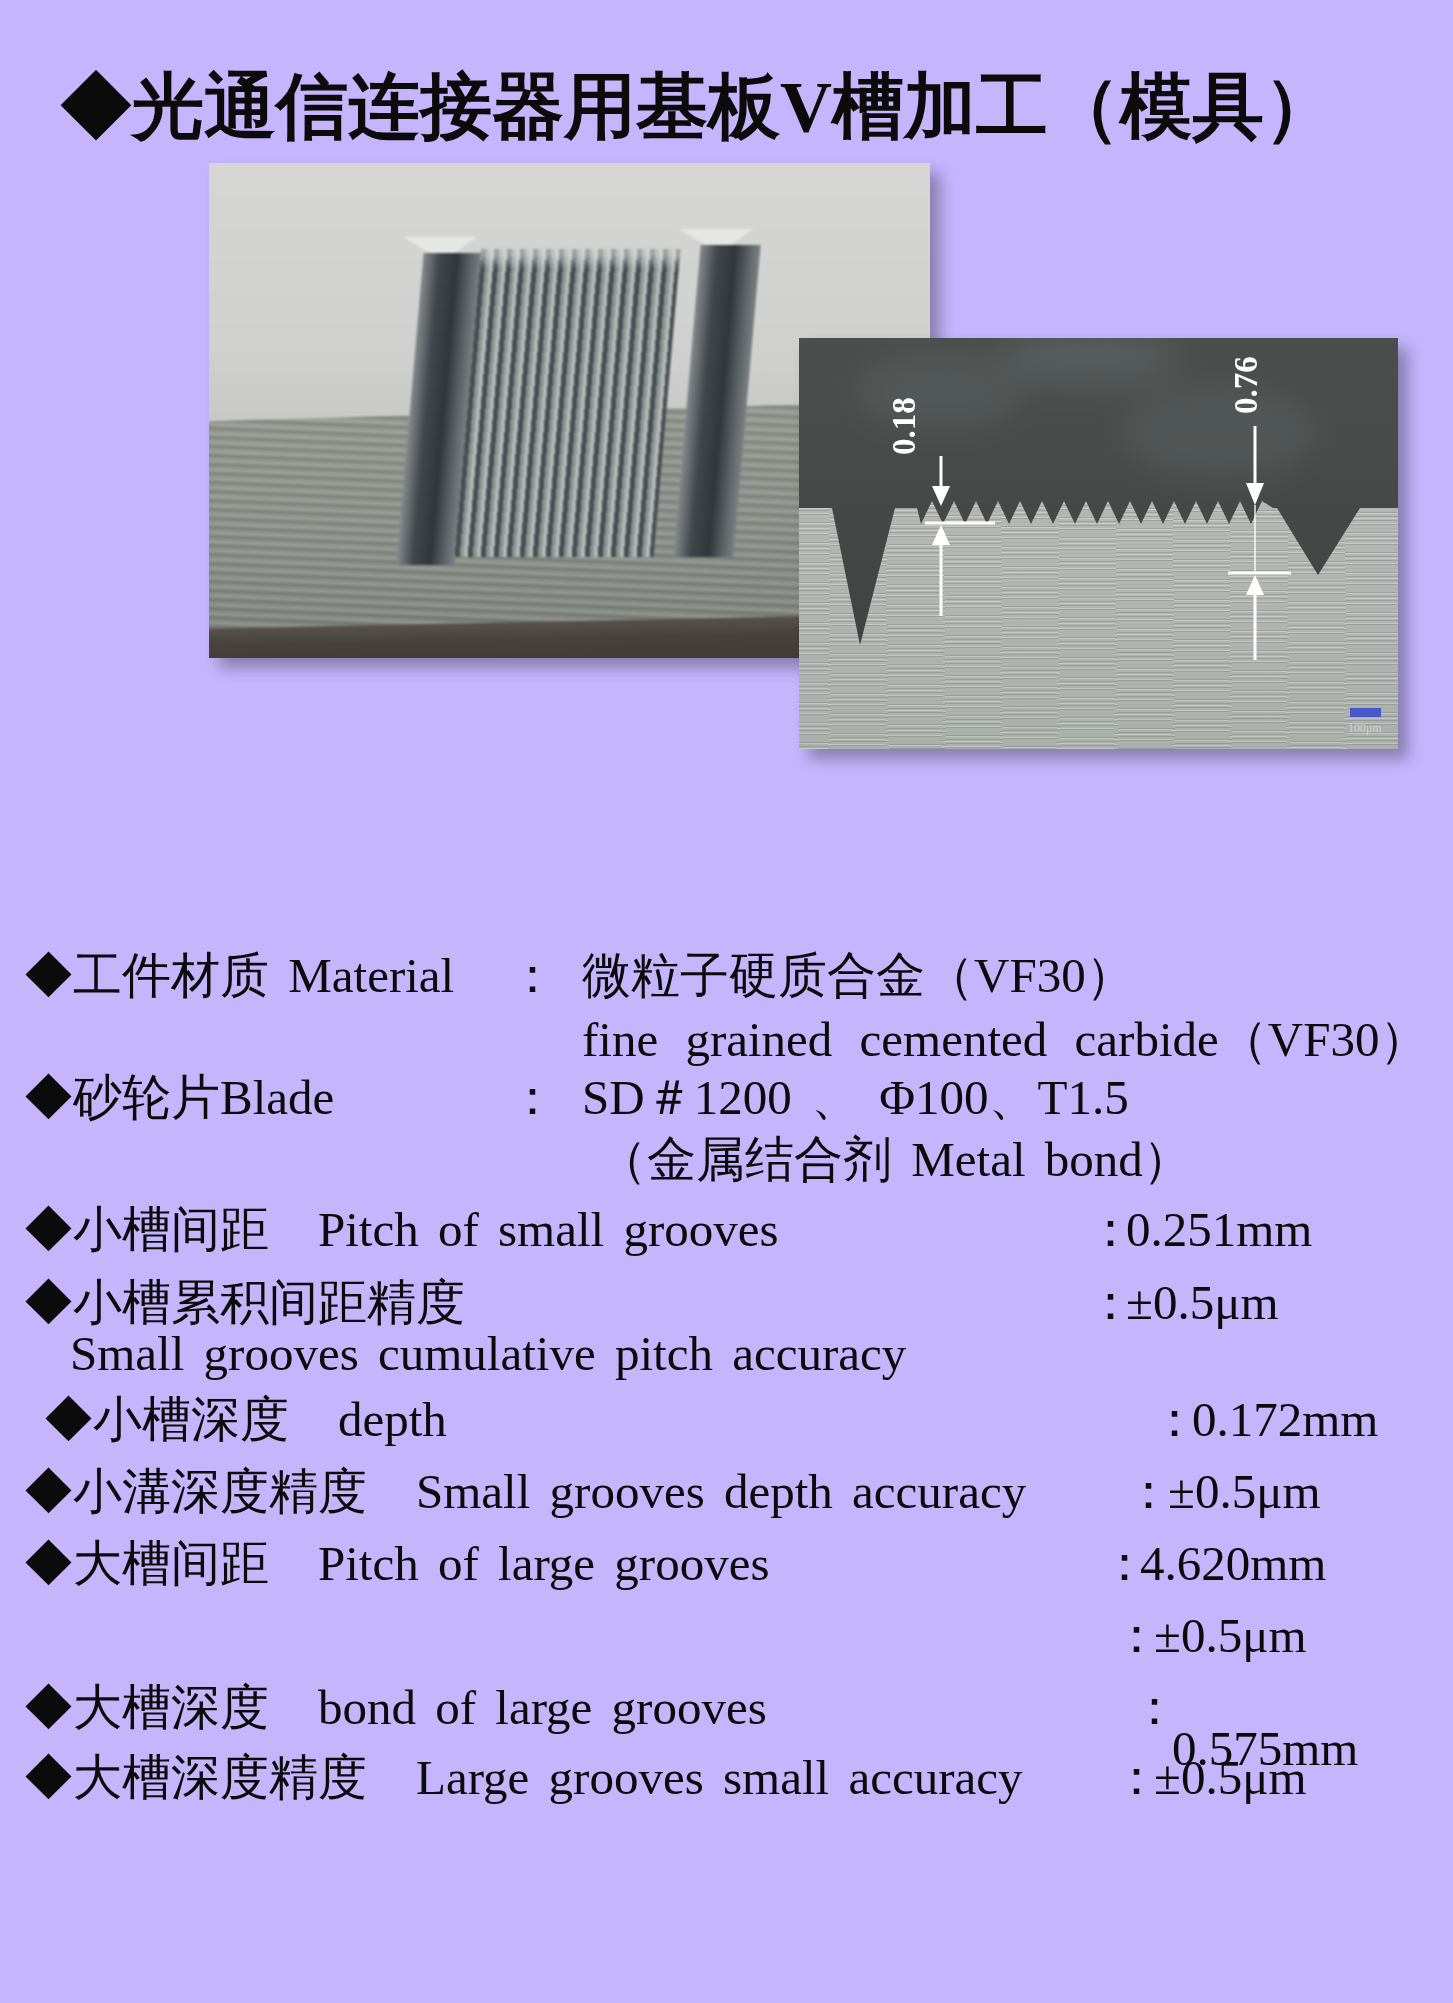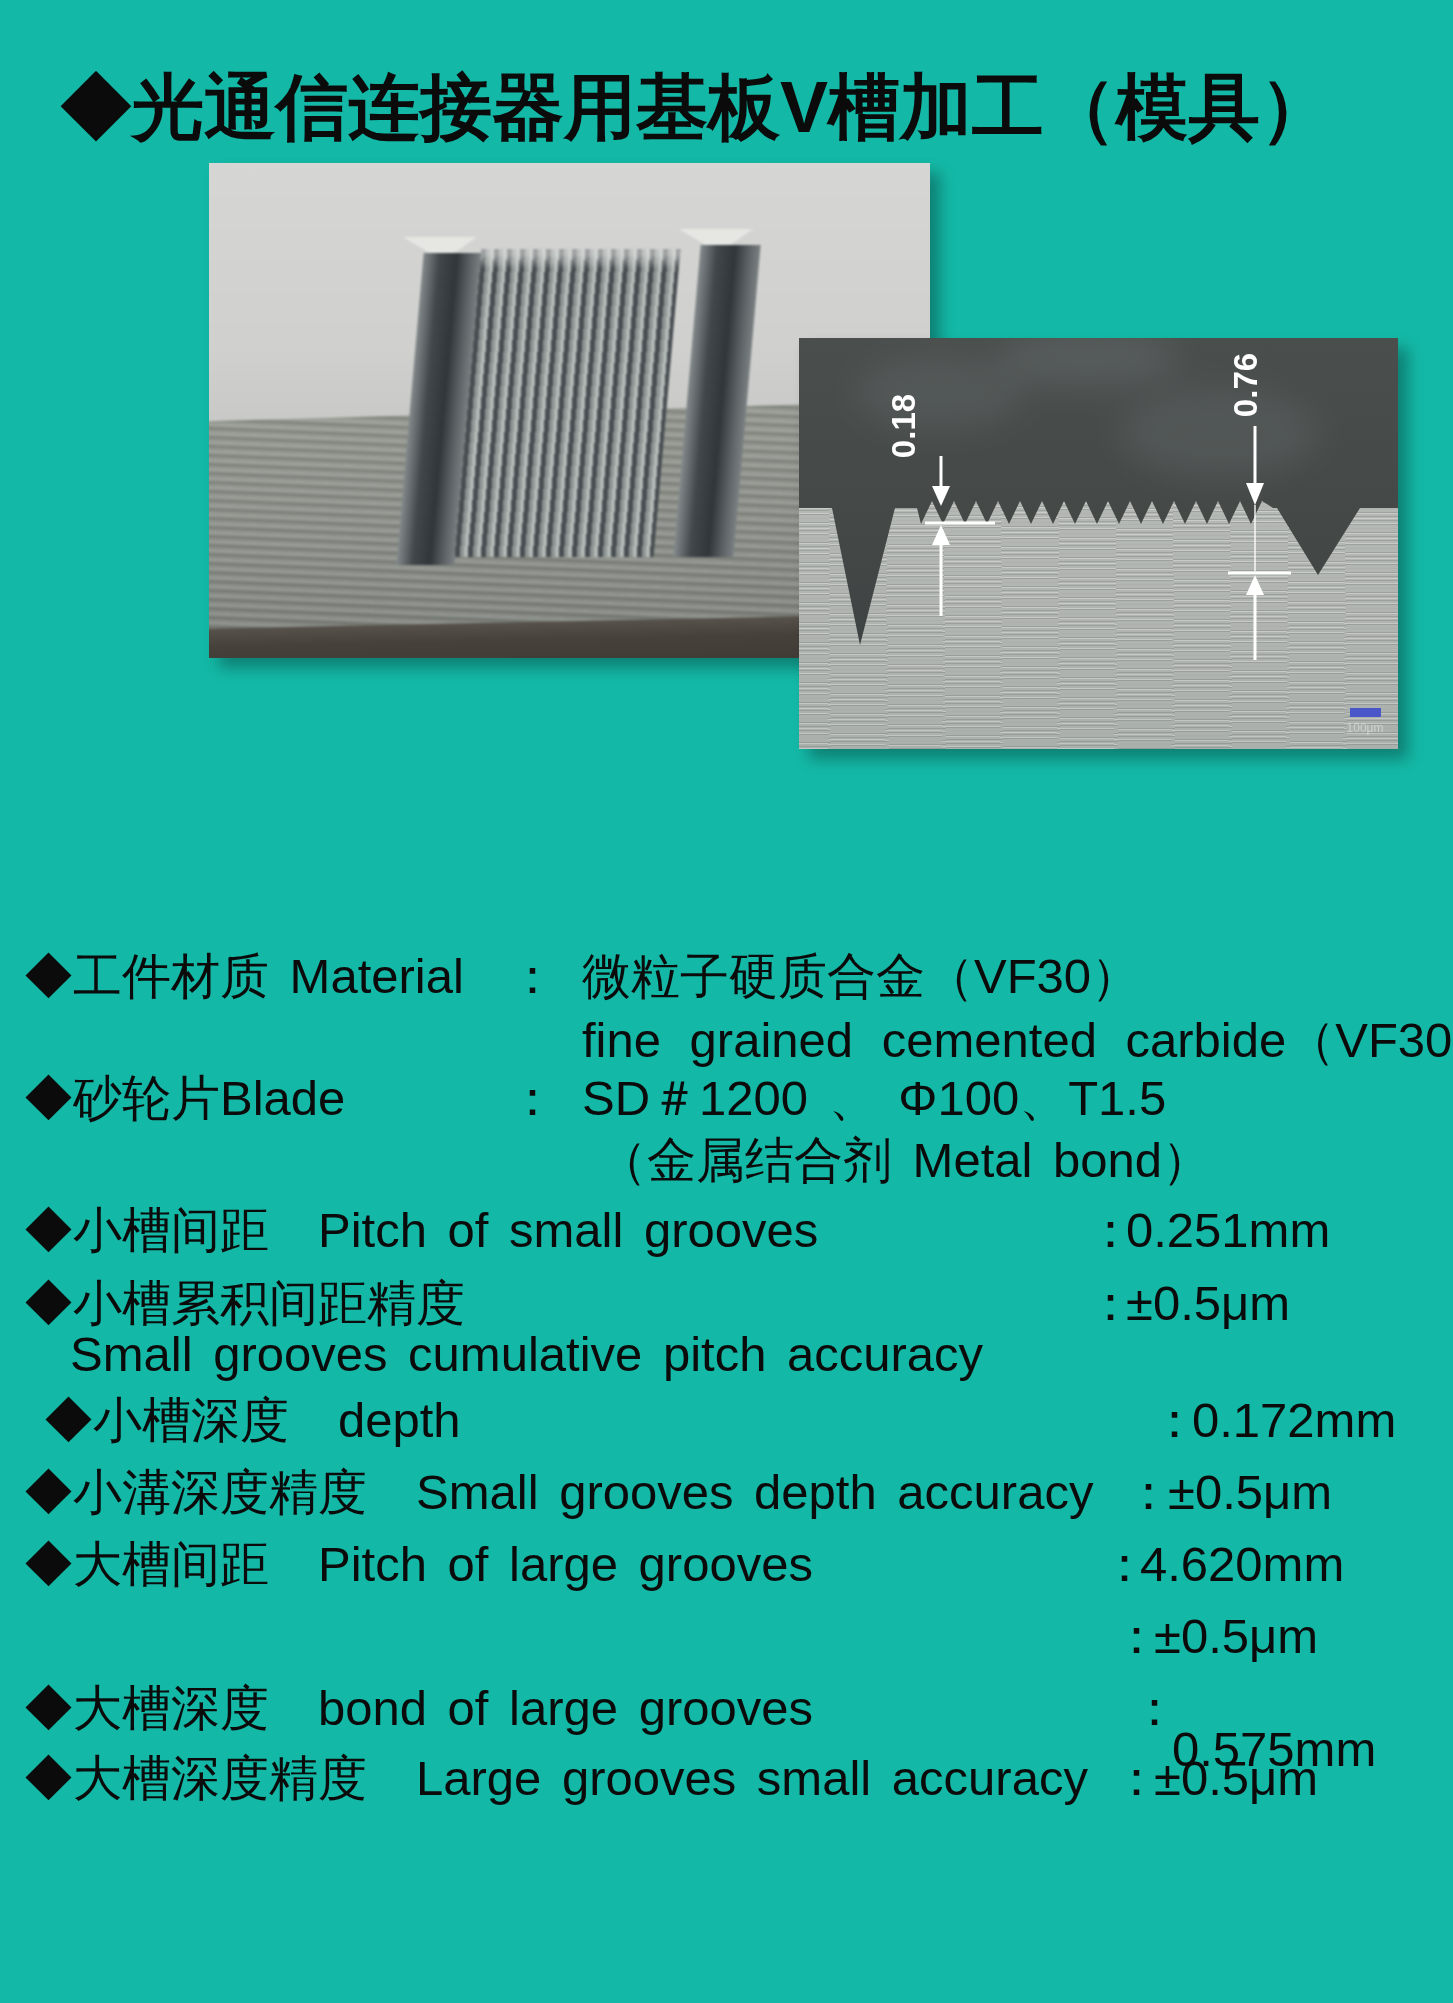--- a/index.html
+++ b/index.html
@@ -1,18 +1,18 @@
 <!DOCTYPE html>
 <html><head>
 <meta charset="utf-8">
 <style>
   html,body{margin:0;padding:0;background:#888;}
   .page{
-    position:relative; width:1453px; height:2003px; background:#14b8a6;
-    overflow:hidden; font-family:Liberation Sans, sans-serif; color:#0b0b0b;
+    position:relative; width:1453px; height:2003px; background:#c4b5fd;
+    overflow:hidden; font-family:Liberation Serif, serif; color:#0b0b0b;
   }
   
   .title{
     position:absolute; left:60px; top:16px; width:1380px;
     font-size:72px; font-weight:bold; letter-spacing:0px; line-height:1.2;
     white-space:nowrap;
   }
   
   .photo{ position:absolute; overflow:hidden; box-shadow:10px 10px 14px rgba(0,0,0,0.30); }
   .photo1{ left:209px; top:163px; width:721px; height:495px; background:#d2d2d0; z-index:1; }

